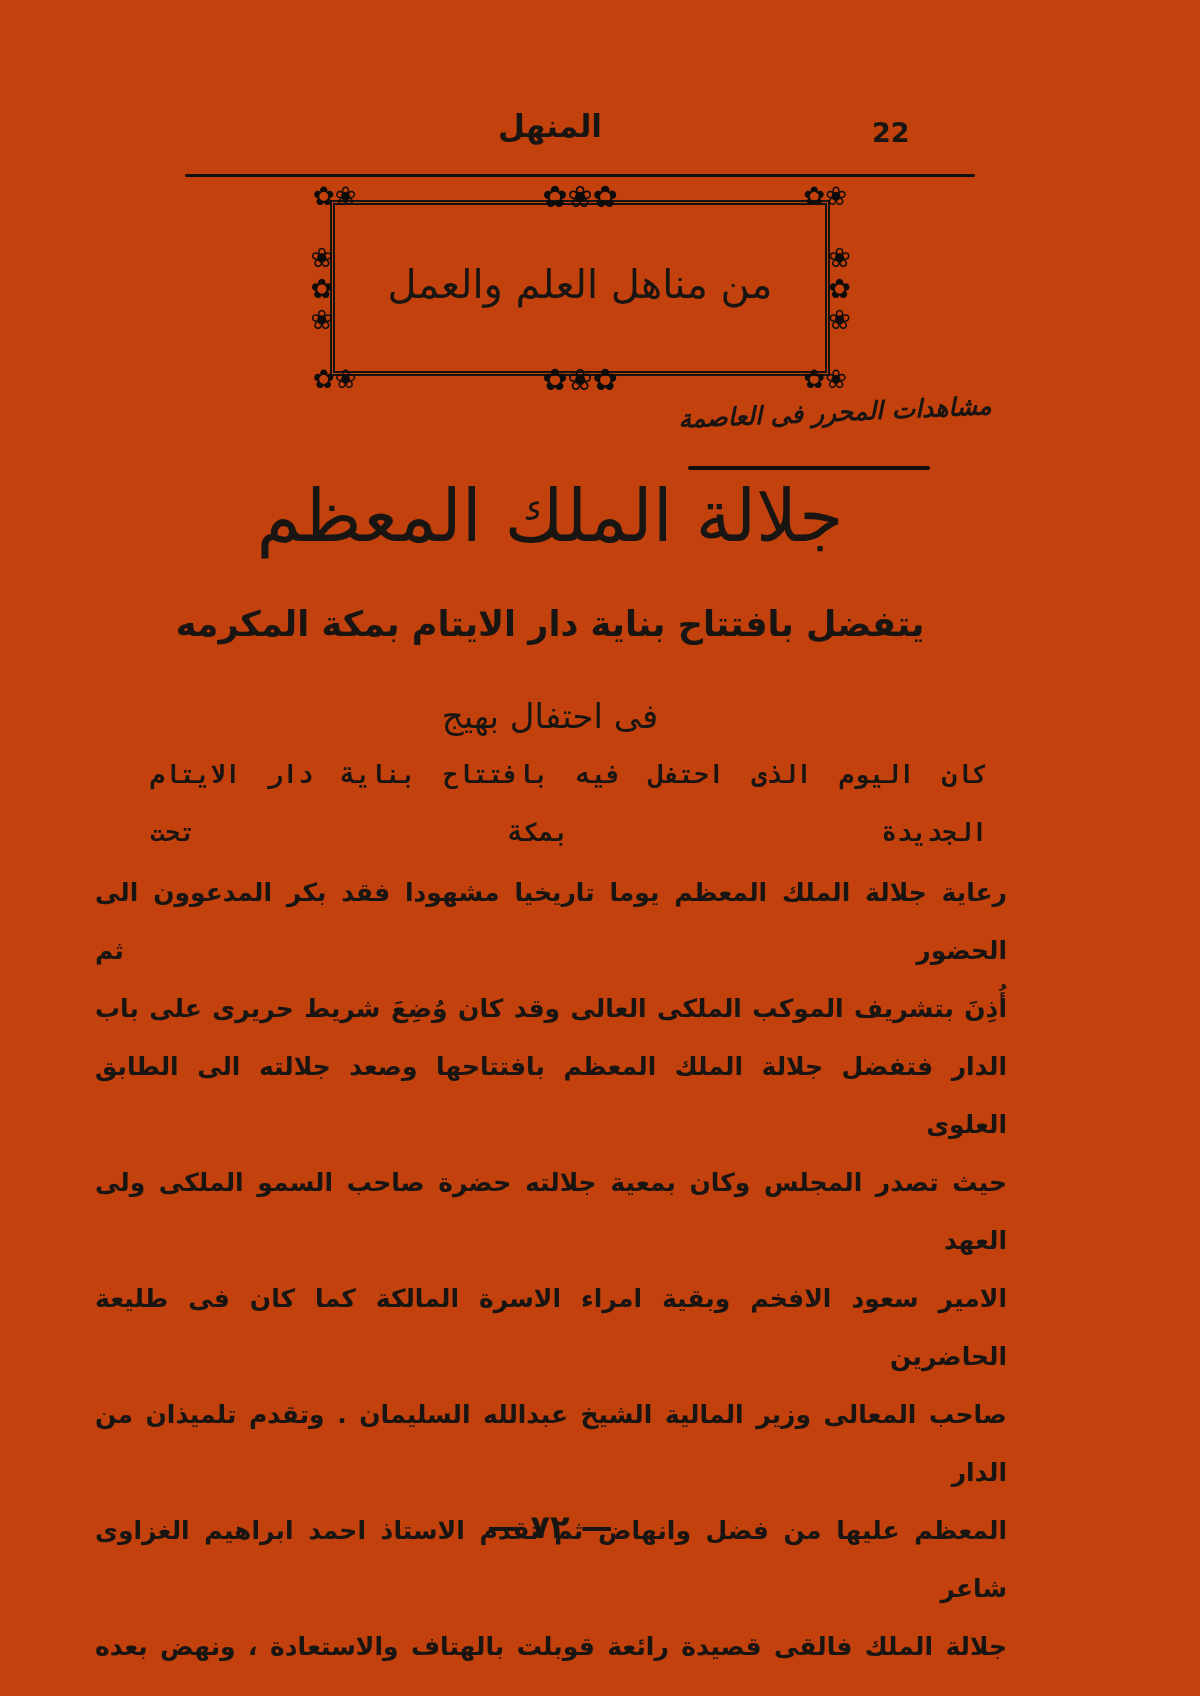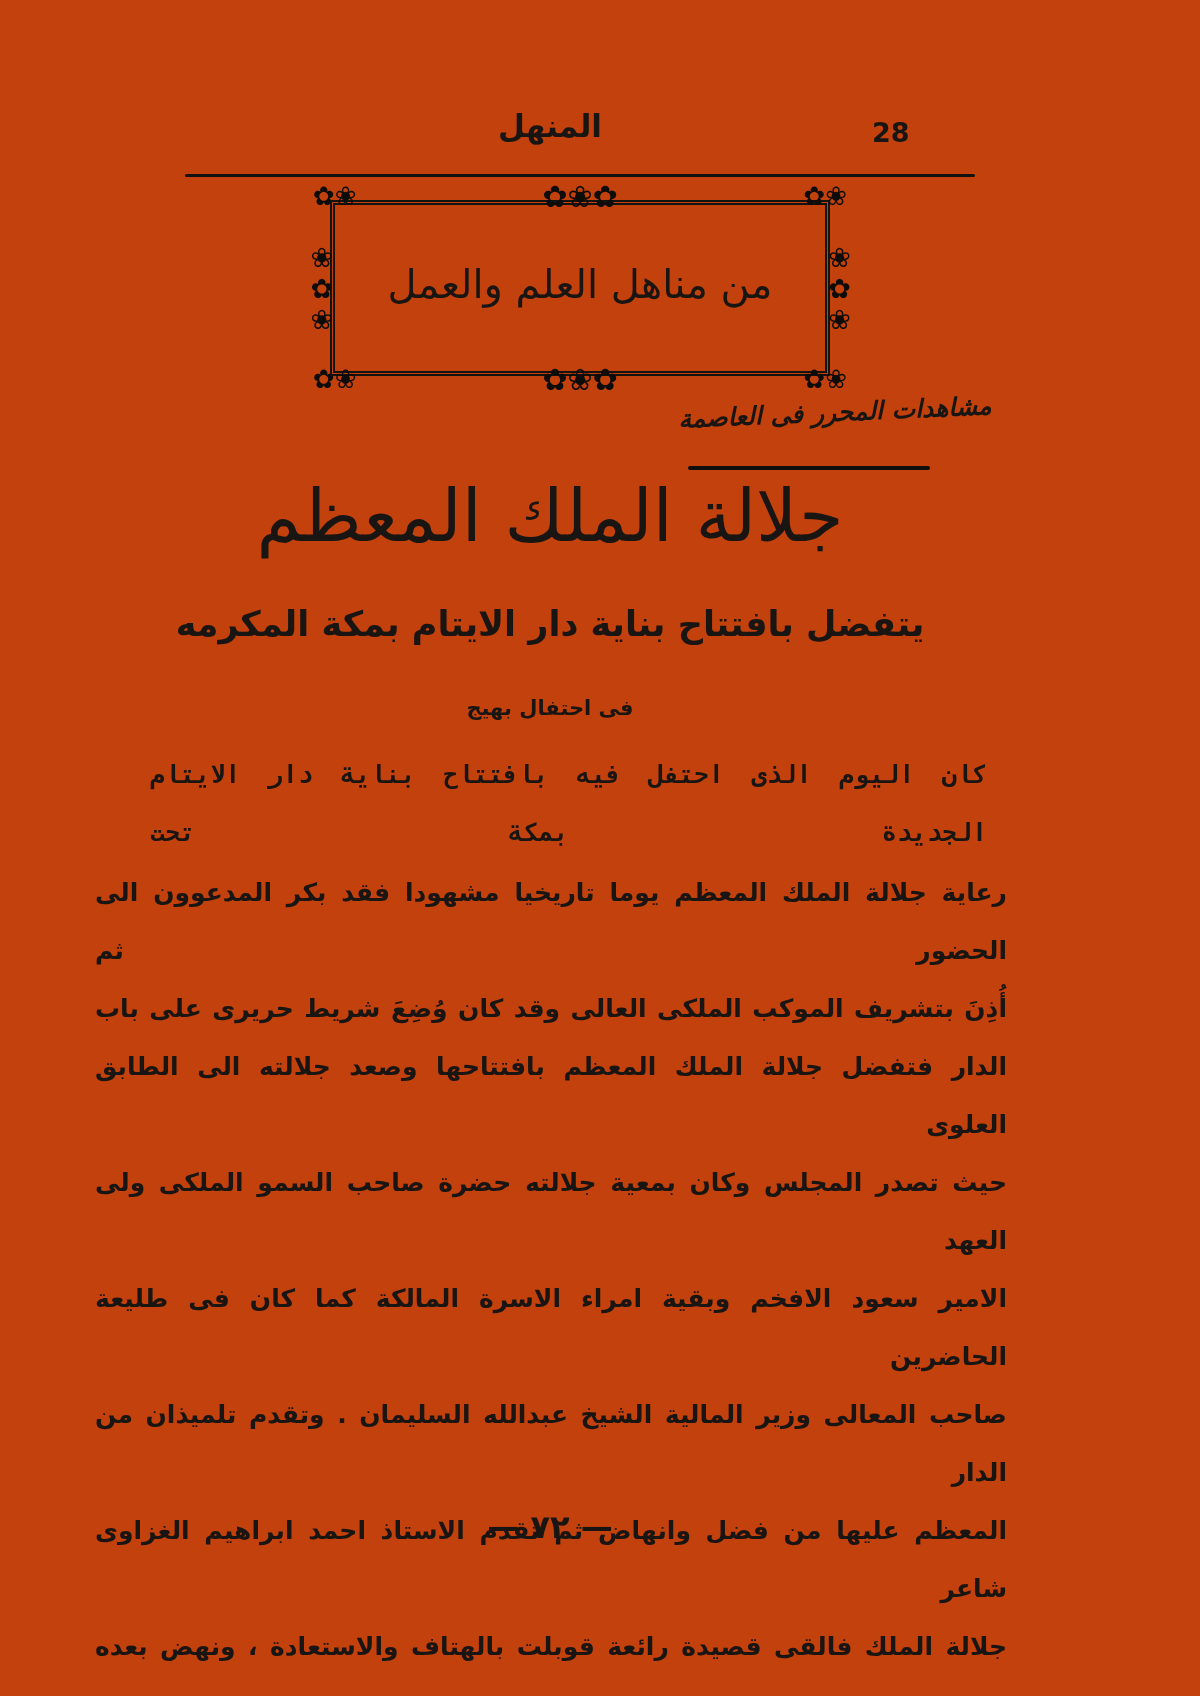--- a/index.html
+++ b/index.html
@@ -65,21 +65,21 @@
   .article-title {
     position:absolute; top:474px; left:95px; width:910px;
     text-align:center; font-size:72px; font-weight:normal;
   }
   .article-subtitle {
     position:absolute; top:604px; left:95px; width:910px;
     text-align:center; font-size:35px; font-weight:bold;
   }
   .article-subheading {
     position:absolute; top:696px; left:95px; width:910px;
-    text-align:center; font-size:21px; font-weight:bold;
+    text-align:center; font-size:34px; font-weight:normal;
   }
 
   
   .article-body {
     position:absolute; top:748px; left:95px; width:912px;
     font-size:25px; font-weight:bold;
   }
   .body-line {
     line-height:58px;
     text-align:justify; text-align-last:justify;
@@ -91,21 +91,21 @@
     position:absolute; top:1508px; left:95px; width:910px;
     text-align:center; font-size:32px; font-weight:bold;
   }
 </style>
 </head>
 <body>
 
 <div class="page">
 
   <div class="journal-title">المنهل</div>
-  <div class="page-number-top">28</div>
+  <div class="page-number-top">22</div>
   <div class="header-rule"></div>
 
   <div class="banner-frame">
     <span class="orn orn-tl">❀✿</span>
     <span class="orn orn-tr">❀✿</span>
     <span class="orn orn-bl">❀✿</span>
     <span class="orn orn-br">❀✿</span>
     <span class="orn orn-tc">✿❀✿</span>
     <span class="orn orn-bc">✿❀✿</span>
     <span class="orn orn-lm">❀✿❀</span>

